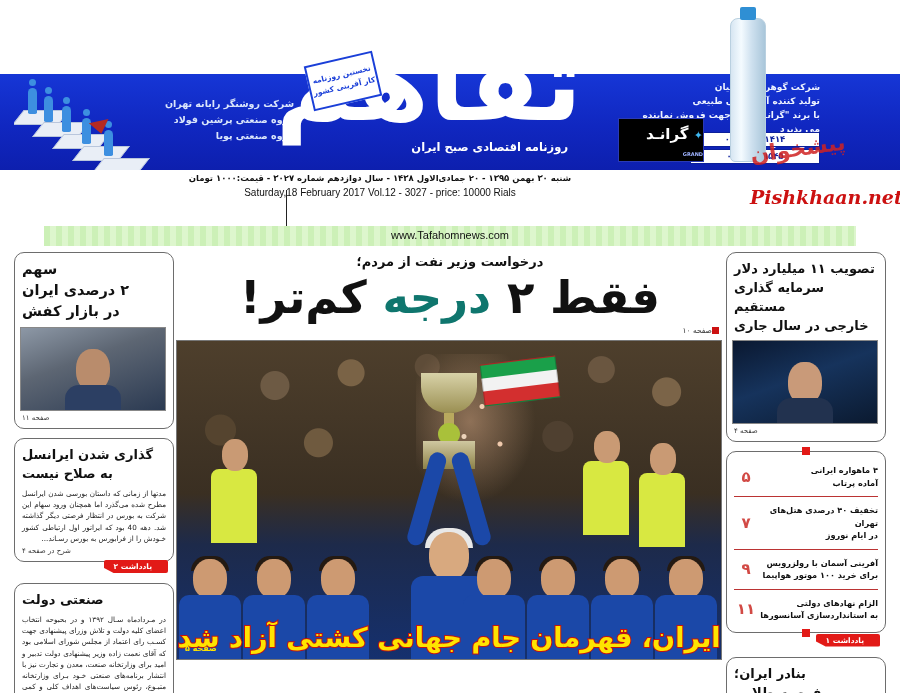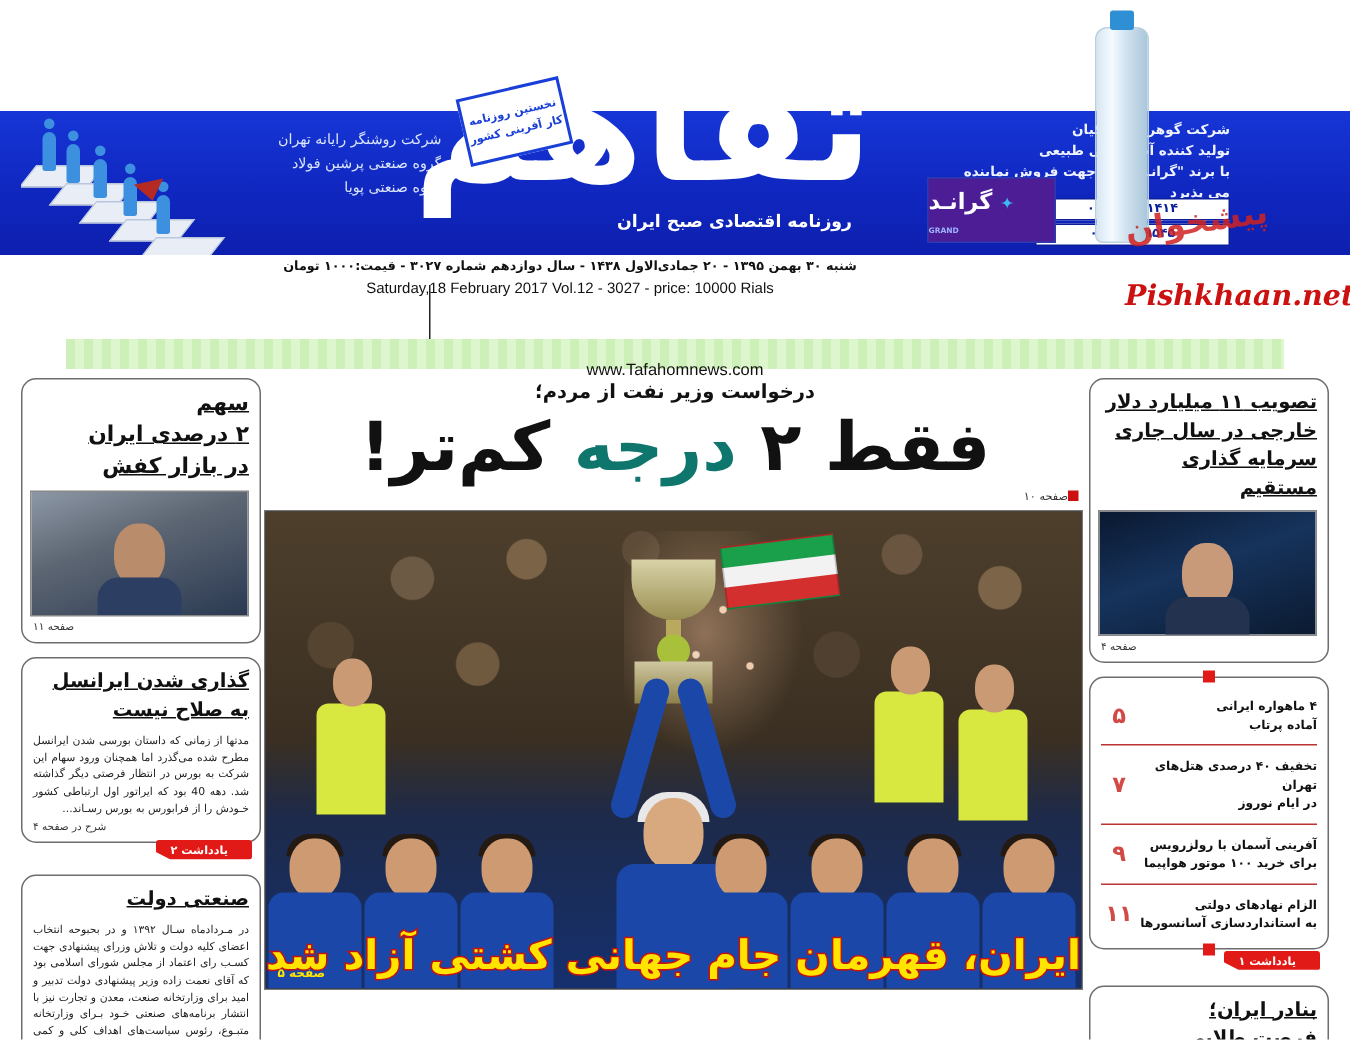--- a/index.html
+++ b/index.html
@@ -30,22 +30,22 @@
   }
   .promo-left .fig::before{
     content:"";position:absolute;left:1px;top:-9px;width:7px;height:7px;border-radius:50%;background:#3d8fe0;
   }
   .promo-left .arrow{
     position:absolute;left:76px;top:47px;width:0;height:0;
     border-left:10px solid transparent;border-right:10px solid transparent;border-top:13px solid #b52a22;
     transform:rotate(-12deg);
   }
   .promo-left-lines{
-    position:absolute;right:0;top:12px;text-align:right;color:#dbe6fb;font-size:9.5px;
-    line-height:16px;font-weight:normal;white-space:nowrap;
+    position:absolute;right:0;top:22px;text-align:right;color:#dbe6fb;font-size:9.5px;
+    line-height:16px;font-weight:bold;white-space:nowrap;
   }
 
   
   .logo-wrap{position:absolute;left:300px;top:36px;width:300px;height:150px;}
   .logo-word{
     position:absolute;right:18px;top:-4px;font-size:104px;line-height:104px;font-weight:bold;
     color:#111;font-family:"DejaVu Sans","Liberation Sans",sans-serif;white-space:nowrap;
     letter-spacing:-4px;
   }
   .logo-word .wh{color:#fff;}
@@ -63,22 +63,22 @@
   .ad-lines{
     position:absolute;right:80px;top:6px;width:190px;text-align:right;color:#eef3ff;
     font-size:9px;line-height:14px;font-weight:bold;
   }
   .ad-phone{position:absolute;right:80px;top:58px;width:130px;text-align:center;}
   .ad-phone div{
     background:#fff;color:#0b1f9b;font-size:8.5px;font-weight:bold;line-height:11px;
     margin-bottom:2px;border:1px solid #0b1f9b;padding:1px 2px;direction:ltr;
   }
   .grand-logo{
-    position:absolute;left:18px;top:44px;width:84px;height:42px;background:#4c1d95;
-    color:#fff;text-align:left;font-size:15px;font-weight:bold;line-height:30px;
+    position:absolute;left:18px;top:44px;width:84px;height:42px;background:#000000;
+    color:#fff;text-align:right;font-size:15px;font-weight:bold;line-height:30px;
     border:1px solid #2a3ab5;
   }
   .grand-logo .leaf{color:#3fb7f0;font-size:11px;}
   .grand-logo .tiny{display:block;font-size:5px;line-height:6px;color:#9fb3ff;}
   .bottle{
     position:absolute;left:130px;top:-56px;width:34px;height:142px;
     background:linear-gradient(90deg,#d7e6f2 0%,#f4fbff 30%,#cfe1ef 60%,#a9c6da 100%);
     border-radius:8px 8px 5px 5px;border:1px solid #b9d0e0;
   }
   .bottle::before{
@@ -98,35 +98,35 @@
   .date-fa{font-size:8.5px;font-weight:bold;color:#111;line-height:13px;}
   .date-en{font-size:10px;color:#111;line-height:15px;direction:ltr;font-family:"Liberation Sans",sans-serif;}
 
   
   .greenband{
     position:absolute;left:44px;top:226px;width:812px;height:20px;
     background:repeating-linear-gradient(90deg,#ccf0b7 0 6px,#ddf6cd 6px 12px);
   }
   .greenband .site{
     position:absolute;left:0;right:0;top:3px;text-align:center;font-size:11px;color:#111;
-    direction:ltr;font-family:"Liberation Sans",sans-serif;margin-top:12px;
+    direction:ltr;font-family:"Liberation Sans",sans-serif;
   }
   .fold{position:absolute;left:286px;top:190px;width:1px;height:46px;background:#222;}
 
   
   .col-left{position:absolute;left:14px;top:252px;width:160px;}
   .col-right{position:absolute;left:726px;top:252px;width:160px;}
   .col-mid{position:absolute;left:178px;top:252px;width:544px;}
 
   .box{
     border:1px solid #6d6d6d;border-radius:10px;background:#fff;box-sizing:border-box;
     padding:6px 7px;margin-bottom:9px;position:relative;
   }
   .hl{
-    font-size:14.5px;font-weight:bold;line-height:21px;text-align:right;color:#111;text-decoration:underline;
+    font-size:14.5px;font-weight:bold;line-height:21px;text-align:left;color:#111;
   }
   .hl.sm{font-size:13px;line-height:19px;}
   .body-text{
     font-size:7.2px;line-height:11.2px;text-align:justify;color:#222;margin-top:5px;
   }
   .pagetag{
     font-size:7px;color:#333;text-align:left;margin-top:3px;
   }
   .photo{
     width:100%;height:82px;border:1px solid #888;margin-top:5px;position:relative;overflow:hidden;
@@ -428,22 +428,22 @@
       <div class="caption">ایران، قهرمان جام جهانی کشتی آزاد شد</div>
       <div class="cap-page">صفحه ۵</div>
     </div>
   </div>
 
   <div class="col-right">
 
     <div class="box">
       <div class="hl sm">
         <div>تصویب ۱۱ میلیارد دلار</div>
+        <div>سرمایه گذاری مستقیم</div>
         <div>خارجی در سال جاری</div>
-        <div>سرمایه گذاری مستقیم</div>
       </div>
       <div class="photo man2">
           <div class="face"></div>
         </div>
       <div class="pagetag">صفحه ۴</div>
     </div>
 
     <div class="numbox">
       <div class="numrow">
         <div class="txt">

